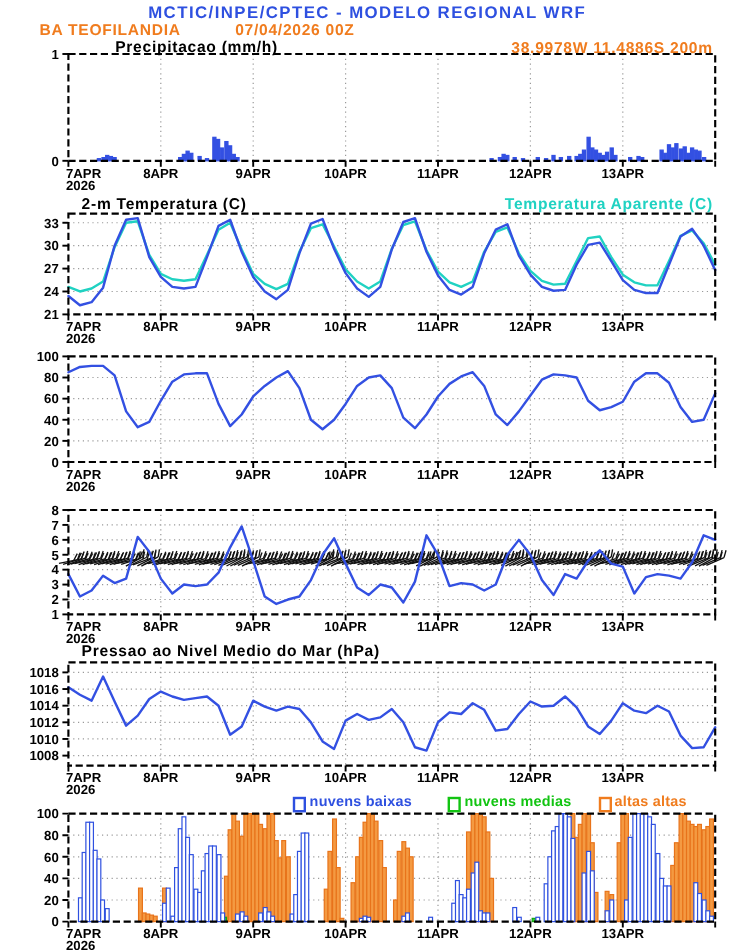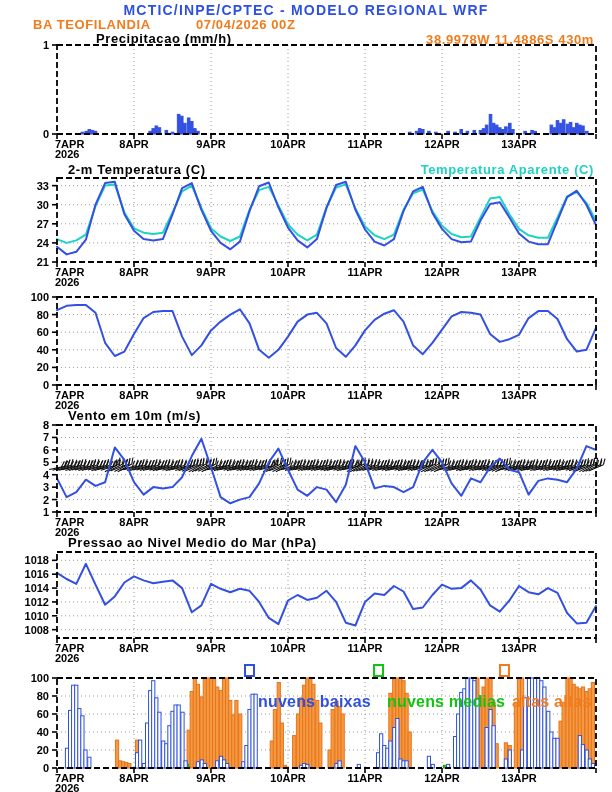--- a/index.html
+++ b/index.html
@@ -12,21 +12,21 @@
   .dt{top:17px;left:196px;font-size:13px;letter-spacing:0.6px;color:#f07c1e;}
   .coords{top:32px;right:18px;font-size:13px;letter-spacing:0.6px;color:#f07c1e;}
   .ptitle{font-size:13px;letter-spacing:0.6px;color:#000;}
   .pt1{top:31px;left:68px;padding-left:28px;}
   .pt2{top:162px;left:68px;}
   .pt3{top:281px;left:68px;}
   .pt4{top:408px;left:68px;}
   .pt5{top:535px;left:68px;}
   .pt6{top:661px;left:68px;}
   .aparente{top:162px;right:18px;font-size:13px;letter-spacing:0.6px;color:#20d2c2;}
-  .lg{position:absolute;top:661px;font-size:16px;letter-spacing:0.2px;margin-top:32px;}
+  .lg{position:absolute;top:661px;font-size:12px;letter-spacing:0.2px;}
   .lgsq{position:absolute;top:664px;width:7px;height:9px;background:#fff;border-width:2px;border-style:solid;}
   .lb{color:#2e50e0;} .lbq{border-color:#2e50e0;}
   .lm{color:#12c412;} .lmq{border-color:#12c412;}
   .la{color:#f07c1e;} .laq{border-color:#f07c1e;}
 </style>
 </head>
 <body>
 
 <div class="page">
   <svg id="canvas" width="612" height="792">
@@ -1328,26 +1328,25 @@
         <text x="288" y="782" text-anchor="middle" fill="#000000" font-family="&quot;Liberation Sans&quot;,sans-serif" font-weight="bold" font-size="11">10APR</text>
         <text x="365" y="782" text-anchor="middle" fill="#000000" font-family="&quot;Liberation Sans&quot;,sans-serif" font-weight="bold" font-size="11">11APR</text>
         <text x="442" y="782" text-anchor="middle" fill="#000000" font-family="&quot;Liberation Sans&quot;,sans-serif" font-weight="bold" font-size="11">12APR</text>
         <text x="519" y="782" text-anchor="middle" fill="#000000" font-family="&quot;Liberation Sans&quot;,sans-serif" font-weight="bold" font-size="11">13APR</text>
       </g>
     </svg>
 
   <div class="txt hdr1">MCTIC/INPE/CPTEC - MODELO REGIONAL WRF</div>
   <div class="txt loc">BA TEOFILANDIA</div>
   <div class="txt dt">07/04/2026 00Z</div>
-  <div class="txt coords">38.9978W 11.4886S 430m</div>
+  <div class="txt coords">38.9978W 11.4886S 200m</div>
 
   <div class="txt ptitle pt1">Precipitacao (mm/h)</div>
   <div class="txt ptitle pt2">2-m Temperatura (C)</div>
   <div class="txt aparente">Temperatura Aparente (C)</div>
-  <div class="txt ptitle pt4">Vento em 10m (m/s)</div>
   <div class="txt ptitle pt5">Pressao ao Nivel Medio do Mar (hPa)</div>
 
   <span class="lgsq lbq" style="left:244px;"></span>
   <span class="lg lb" style="left:258px;">nuvens baixas</span>
   <span class="lgsq lmq" style="left:373px;"></span>
   <span class="lg lm" style="left:387px;">nuvens medias</span>
   <span class="lgsq laq" style="left:499px;"></span>
   <span class="lg la" style="left:512px;">altas altas</span>
 </div>
 

